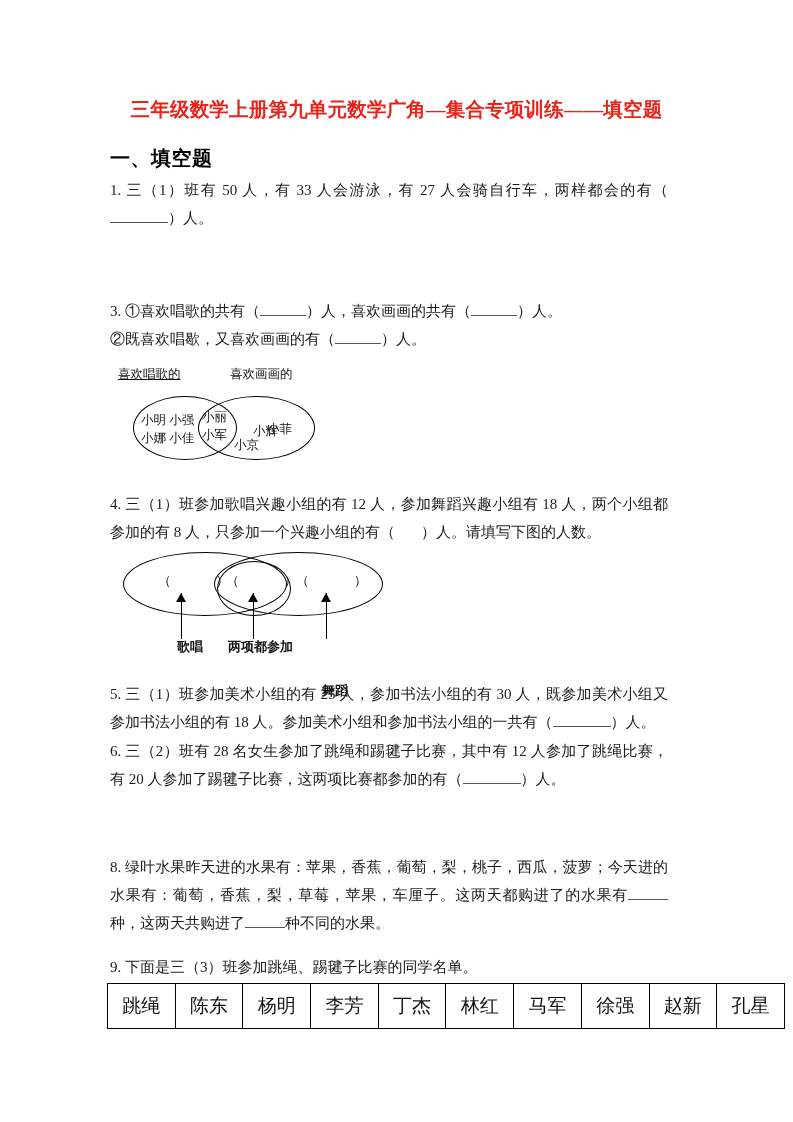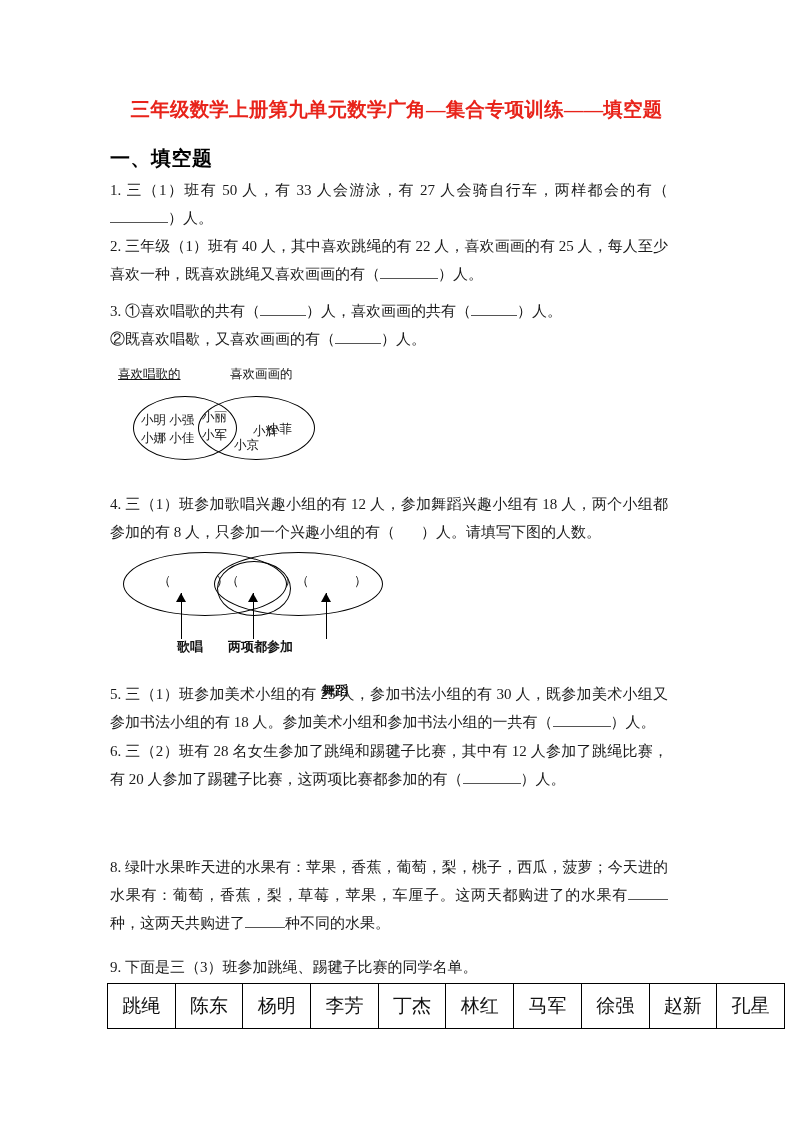--- a/index.html
+++ b/index.html
@@ -169,24 +169,20 @@
 
   <div class="doc-title">三年级数学上册第九单元数学广角—集合专项训练——填空题</div>
 
   <div class="section-head">一、填空题</div>
 
   <div class="q" style="top:176px;">
     <span>1.</span>
     <span>三（1）班有 50 人，有 33 人会游泳，有 27 人会骑自行车，两样都会的有（</span><span class="blank w-long"></span><span>）人。</span>
   </div>
 
-  <div class="q" style="top:232px;">
-    <span>2.</span>
-    <span>三年级（1）班有 40 人，其中喜欢跳绳的有 22 人，喜欢画画的有 25 人，每人至少喜欢一种，既喜欢跳绳又喜欢画画的有（</span><span class="blank w-long"></span><span>）人。</span>
-  </div>
 
   <div class="q" style="top:297px;">
     <span>3.</span>
     <span>①喜欢唱歌的共有（</span><span class="blank w-mid"></span><span>）人，喜欢画画的共有（</span><span class="blank w-mid"></span><span>）人。</span>
   </div>
   <div class="q" style="top:325px;">
     <span>②既喜欢唱歇，又喜欢画画的有（</span><span class="blank w-mid"></span><span>）人。</span>
   </div>
 
   <div class="venn1">

